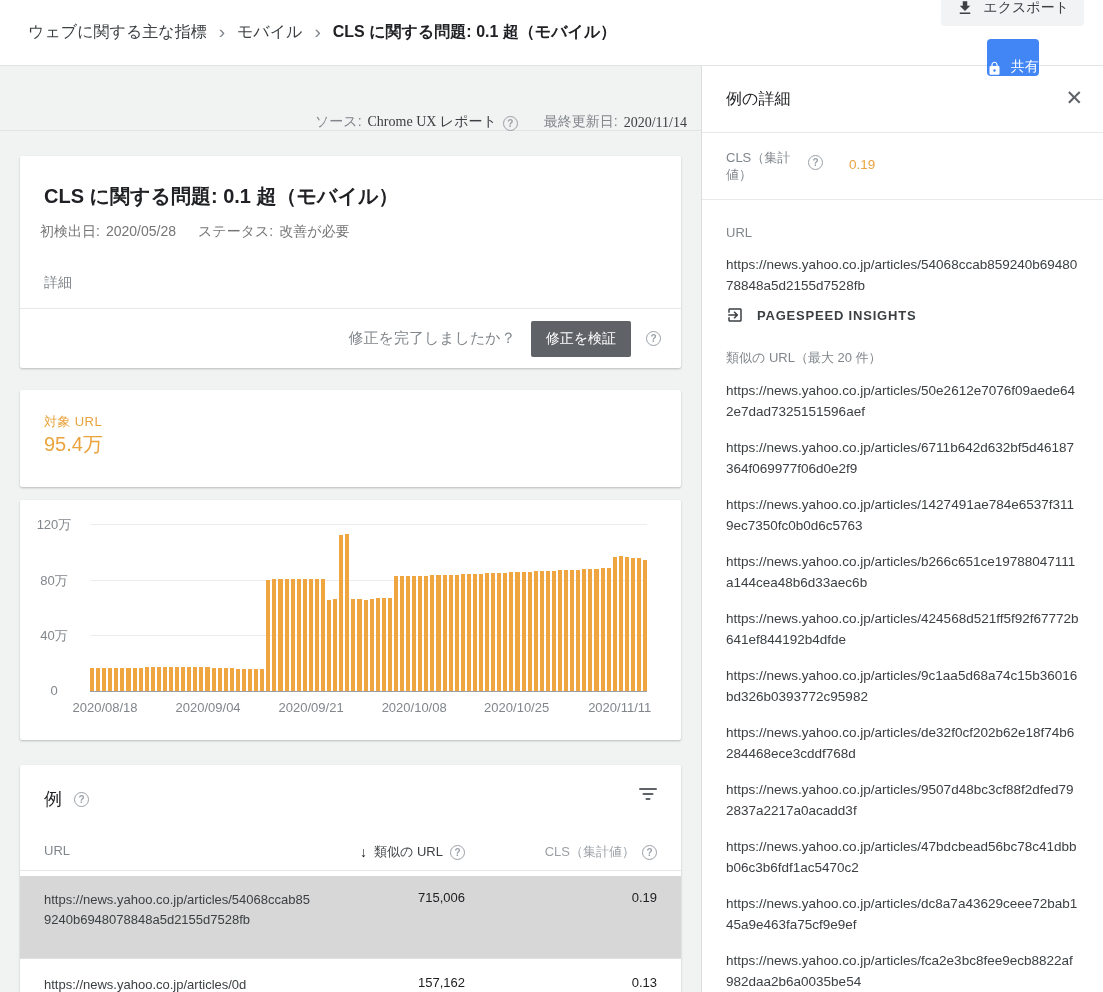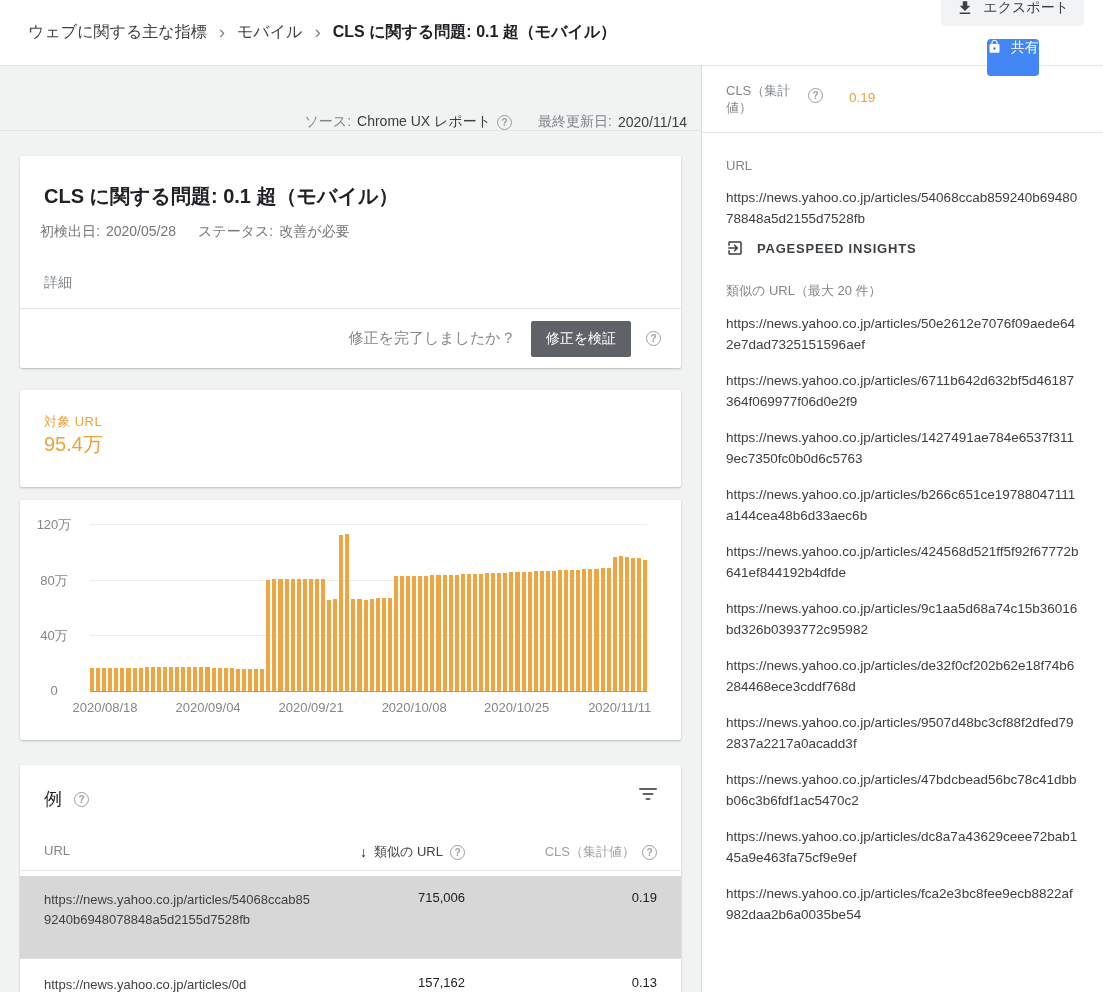--- a/index.html
+++ b/index.html
@@ -18,33 +18,33 @@
   .crumbs { display:flex; align-items:center; gap:12px; font-size:16px; }
   .crumb { color:#3c4043; cursor:pointer; white-space:nowrap; }
   .crumb.current { color:#202124; font-weight:bold; }
   .chev { color:#80868b; font-size:19px; line-height:1; padding-bottom:2px; }
   .top-actions { margin-left:auto; display:flex; align-items:center; gap:13px;flex-direction:column; }
   .btn-export {
     display:flex; align-items:center; gap:9px; height:37px; padding:0 15px;
     background:#f1f3f4; border-radius:4px; color:#3c4043; font-size:14px; cursor:pointer;
   }
   .btn-share {
-    display:flex; align-items:flex-start; gap:9px; height:37px; padding:0 0;
+    display:flex; align-items:flex-end; gap:9px; height:37px; padding:0 0;
     background:#4285f4; border-radius:4px; color:#fff; font-size:14px; cursor:pointer;
   }
   .icn { display:inline-flex; }
   
   .subheader {
     position:absolute; left:0; top:66px; width:701px; height:65px;
     border-bottom:1px solid #e3e4e4; display:flex; align-items:center;
     justify-content:flex-end; padding-right:14px; gap:26px; font-size:14px;
   }
-  .sub-item { display:flex; align-items:center; gap:6px;margin-top:48px; }
+  .sub-item { display:flex; align-items:flex-end; gap:6px;margin-top:48px; }
   .sub-label { color:#80868b; }
-  .sub-value { color:#3c4043; }
+  .sub-value { color:#3c4043;font-family:Liberation Serif, serif; }
   .qi {
     width:15px; height:15px; border:1.5px solid #9aa0a6; border-radius:50%;
     color:#9aa0a6; font-size:10px; display:inline-flex; align-items:center;
     justify-content:center; flex:0 0 auto; cursor:pointer; font-weight:bold;
   }
   .qi::after { content:"?"; }
   
   .card {
     position:absolute; left:20px; width:661px; background:#fff; border-radius:2px;
     box-shadow:0 1px 2px rgba(0,0,0,.16), 0 1px 3px rgba(0,0,0,.08);
@@ -338,20 +338,24 @@
         </div>
         <div class="trow row2">
           <div class="c-url">https://news.yahoo.co.jp/articles/0d</div>
           <div class="c-sim">157,162</div>
           <div class="c-cls">0.13</div>
         </div>
       </div>
   </section>
 
   <aside class="panel">
+    <div class="p-title-row">
+      <span class="p-title">例の詳細</span>
+      <span class="p-close">✕</span>
+    </div>
     <div class="p-cls-row">
       <span class="p-cls-label">CLS（集計値）</span>
       <span class="qi"></span>
       <span class="p-cls-value">0.19</span>
     </div>
     <div class="p-body">
       <div class="p-sec-label">URL</div>
       <div class="p-url">https://news.yahoo.co.jp/articles/54068ccab859240b6948078848a5d2155d7528fb</div>
       <div class="ps-link">
         <span class="icn">

